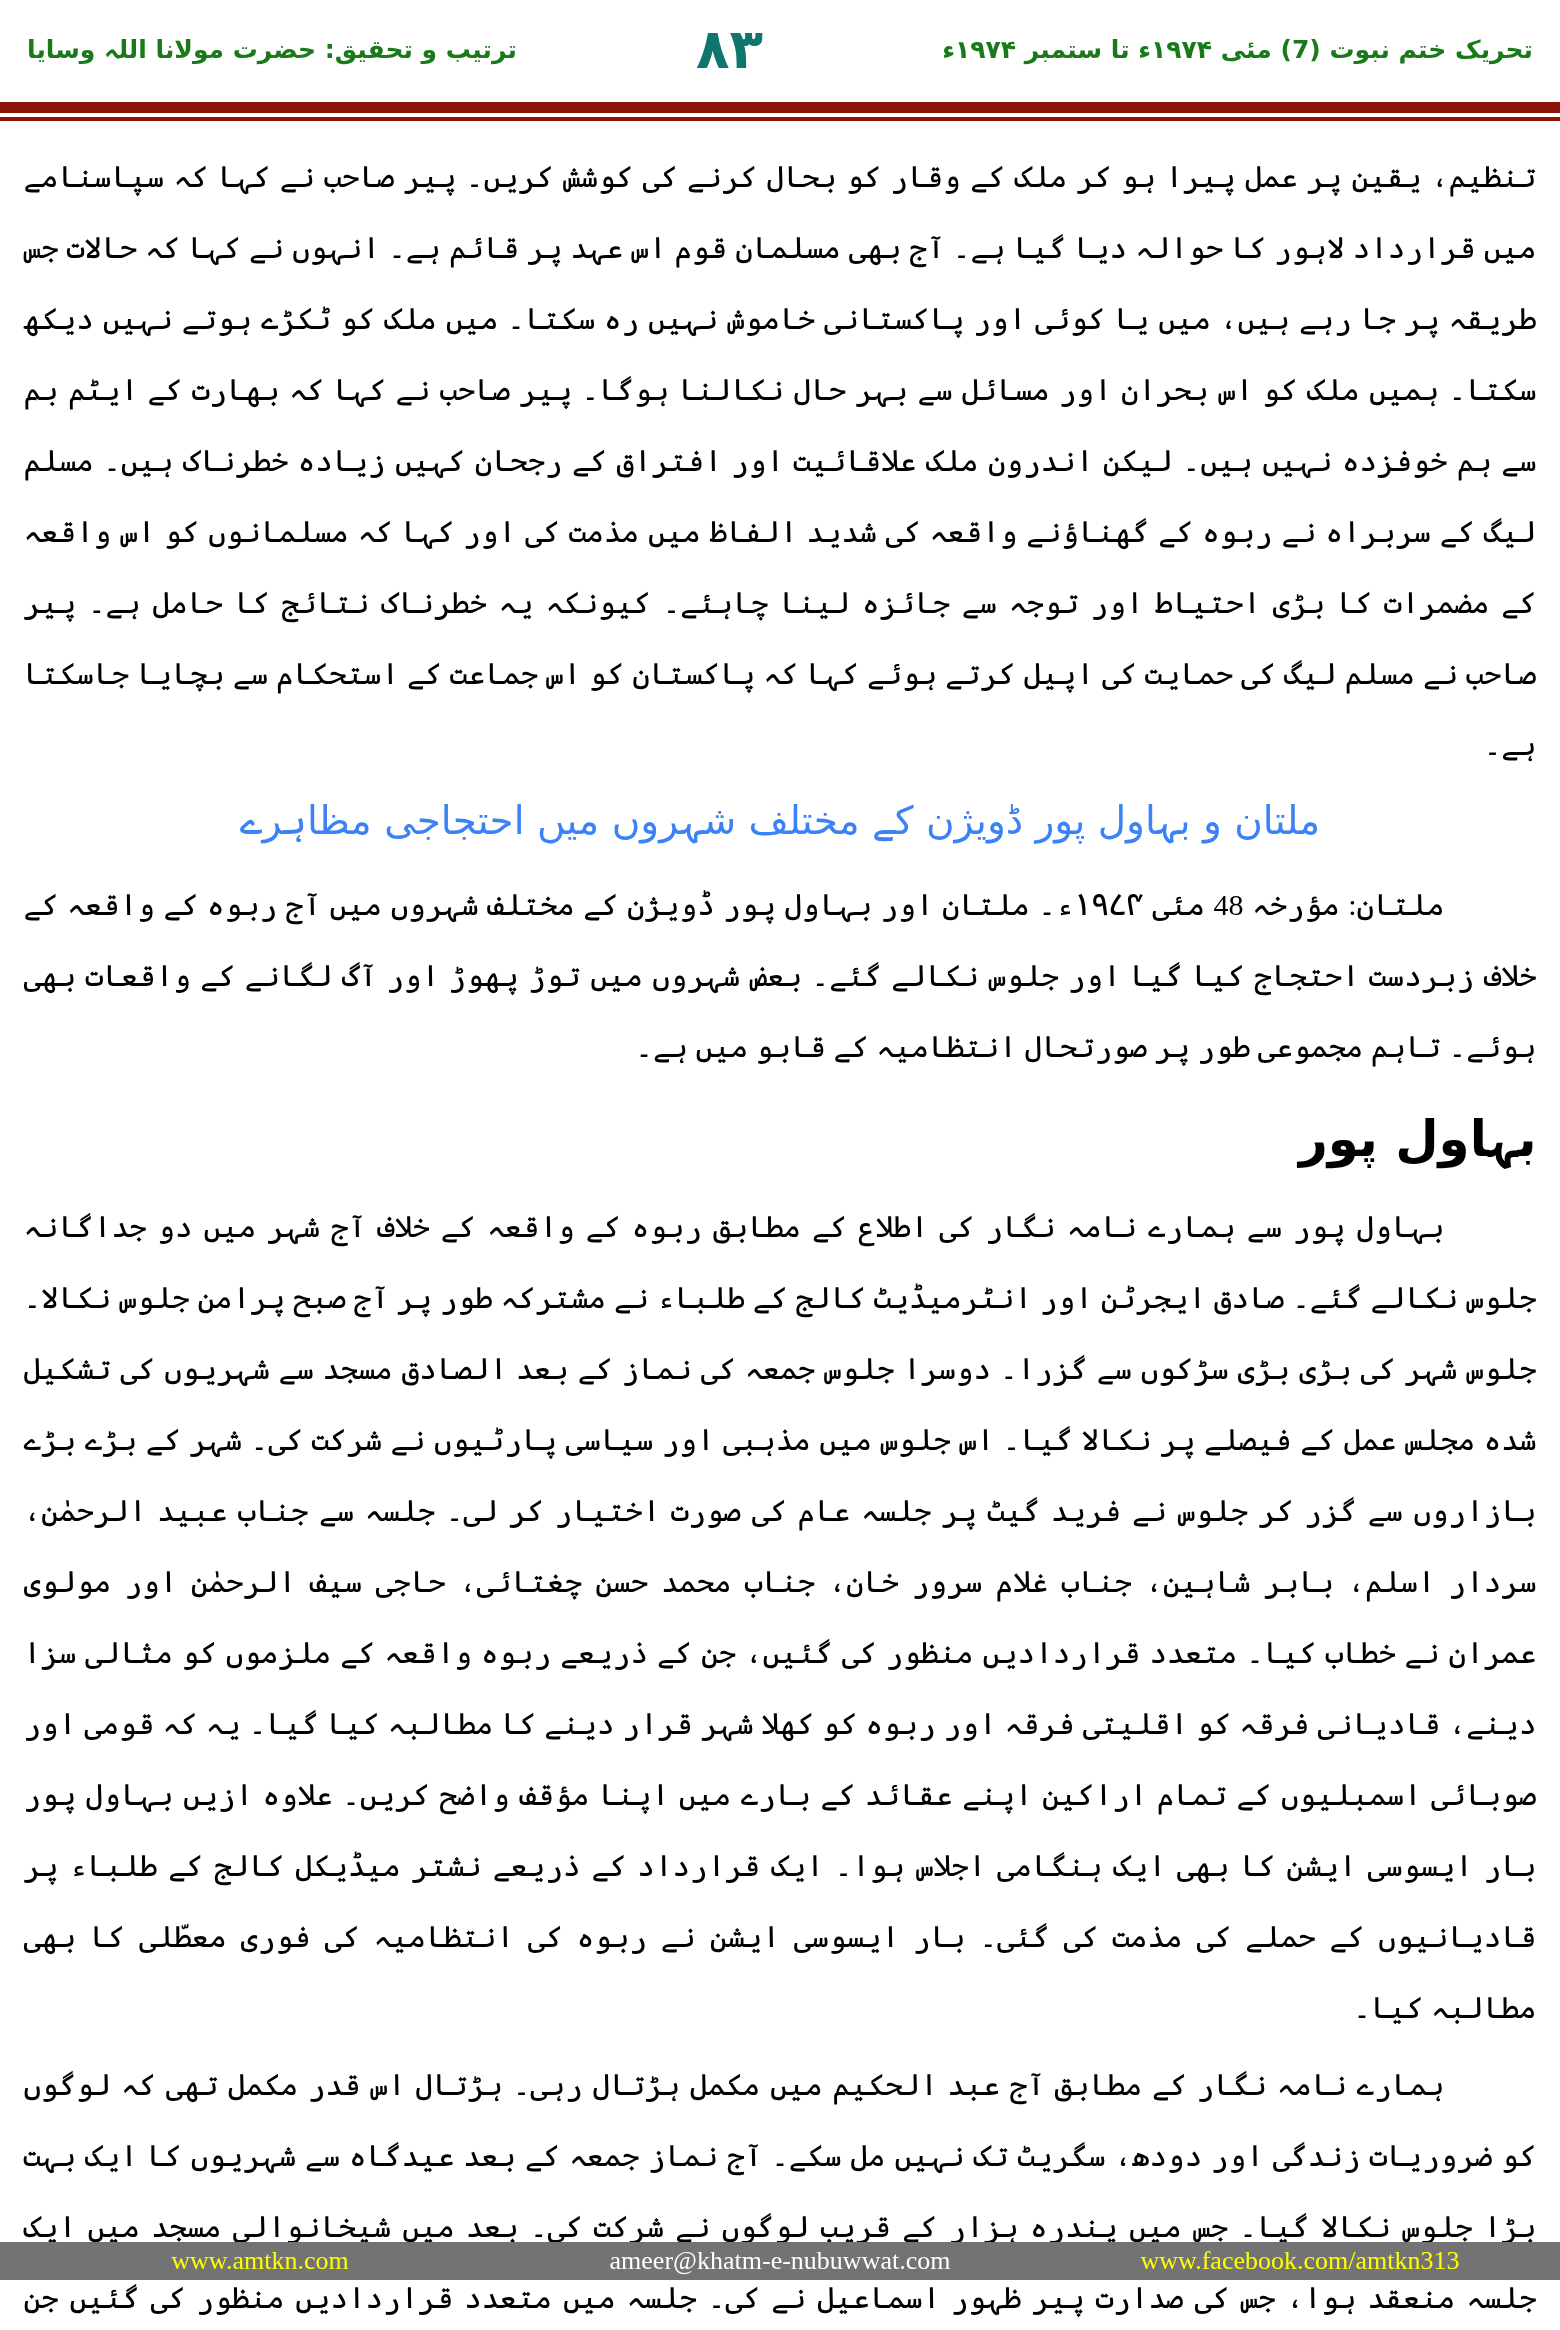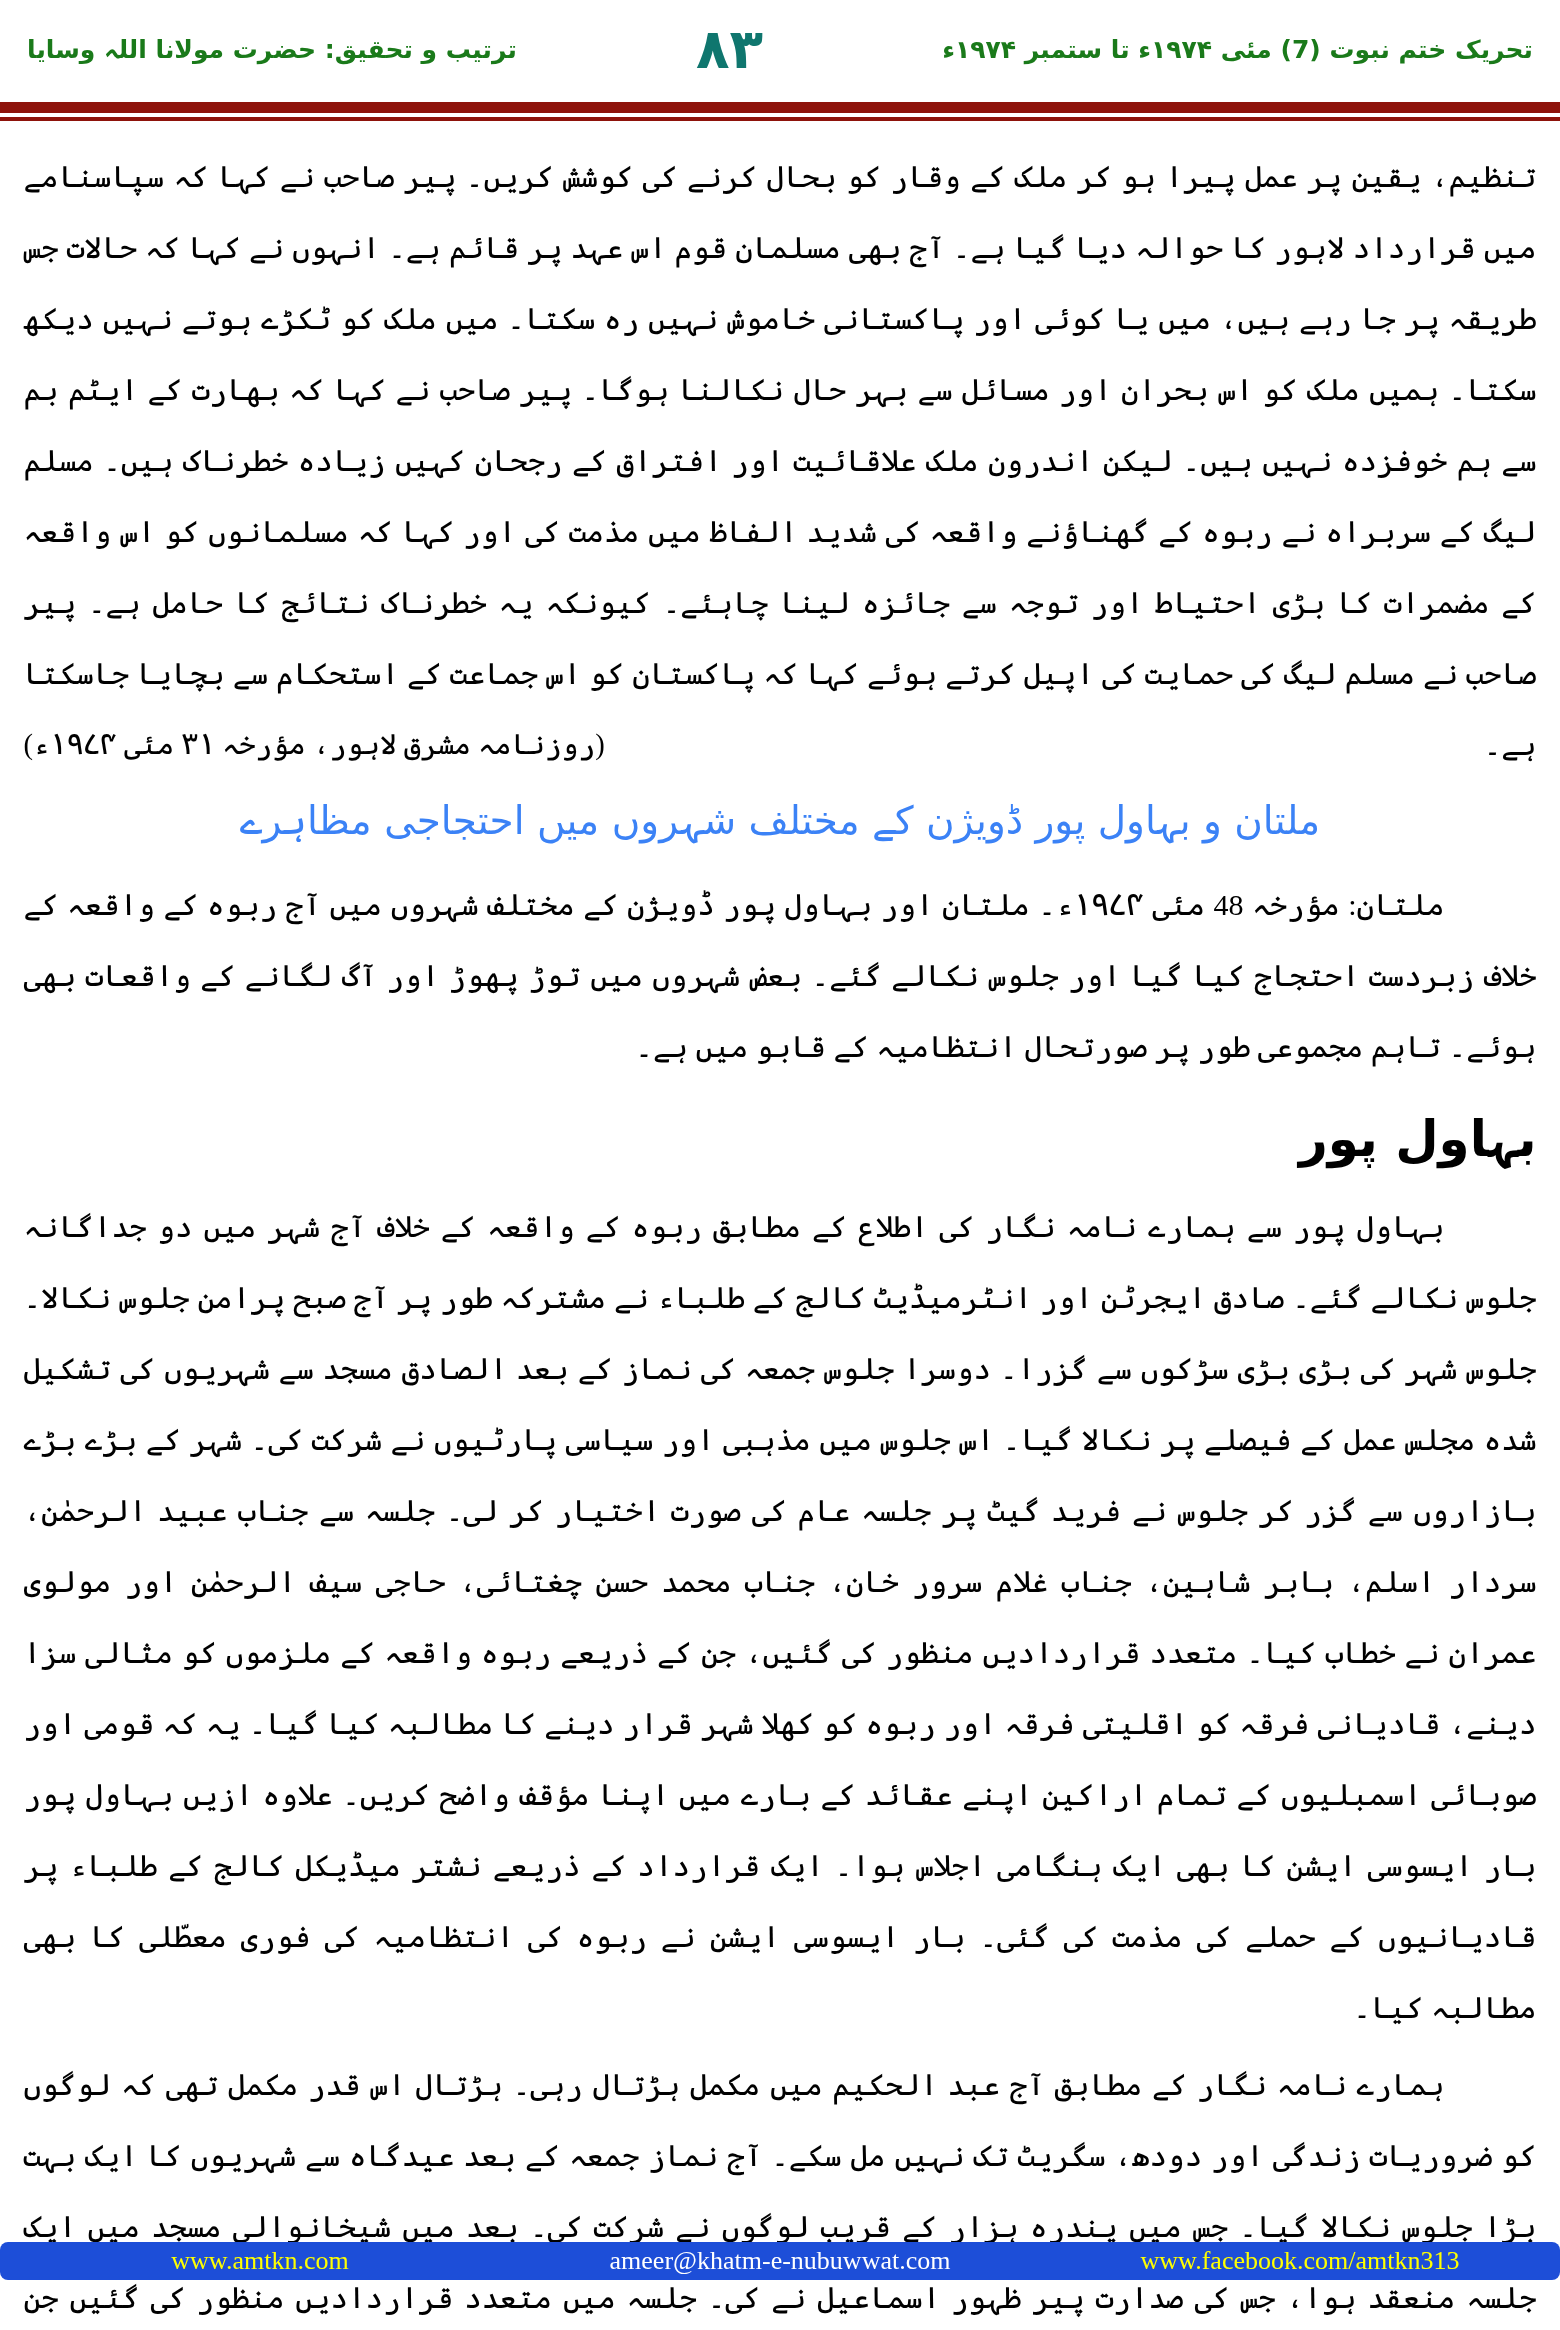--- a/index.html
+++ b/index.html
@@ -44,22 +44,22 @@
     margin:10px 0 17px 0;
   }
   .h-right {
     text-align:right; font-weight:bold; color:#000;
     font-size:50px; line-height:1.5;
     margin:20px 0 13.4px 0;
   }
   
   .footer {
     position:absolute; left:0; right:0; bottom:50px; height:38px;
-    background:#1d4ed8;
-    display:flex; align-items:center;border-radius:8px;
+    background:#737373;
+    display:flex; align-items:center;
   }
   .footer .f-item {
     flex:1; text-align:center;
     font-family:"Liberation Serif", serif;
     font-size:26px; line-height:1;
   }
   .f-yellow { color:#ffff00; }
   .f-white  { color:#ffffff; }
 </style>
 </head>
@@ -76,21 +76,20 @@
   <div class="rules">
     <div class="rule-thick"></div>
     <div class="rule-gap"></div>
     <div class="rule-thin"></div>
   </div>
 
   <div class="bodytext">
 
     <p>
       <span>تنظیم، یقین پر عمل پیرا ہو کر ملک کے وقار کو بحال کرنے کی کوشش کریں۔ پیر صاحب نے کہا کہ سپاسنامے میں قرارداد لاہور کا حوالہ دیا گیا ہے۔ آج بھی مسلمان قوم اس عہد پر قائم ہے۔ انہوں نے کہا کہ حالات جس طریقہ پر جا رہے ہیں، میں یا کوئی اور پاکستانی خاموش نہیں رہ سکتا۔ میں ملک کو ٹکڑے ہوتے نہیں دیکھ سکتا۔ ہمیں ملک کو اس بحران اور مسائل سے بہر حال نکالنا ہوگا۔ پیر صاحب نے کہا کہ بھارت کے ایٹم بم سے ہم خوفزدہ نہیں ہیں۔ لیکن اندرون ملک علاقائیت اور افتراق کے رجحان کہیں زیادہ خطرناک ہیں۔ مسلم لیگ کے سربراہ نے ربوہ کے گھناؤنے واقعہ کی شدید الفاظ میں مذمت کی اور کہا کہ مسلمانوں کو اس واقعہ کے مضمرات کا بڑی احتیاط اور توجہ سے جائزہ لینا چاہئے۔ کیونکہ یہ خطرناک نتائج کا حامل ہے۔ پیر صاحب نے مسلم لیگ کی حمایت کی اپیل کرتے ہوئے کہا کہ پاکستان کو اس جماعت کے استحکام سے بچایا جاسکتا ہے۔</span>
-      <span class="cite">(روزنامہ مشرق لاہور، مؤرخہ ۳۱ مئی ۱۹۷۴ء)</span>
     </p>
 
     <div class="h-center">ملتان و بہاول پور ڈویژن کے مختلف شہروں میں احتجاجی مظاہرے</div>
 
     <p class="indent">ملتان: مؤرخہ 48 مئی ۱۹۷۴ء۔ ملتان اور بہاول پور ڈویژن کے مختلف شہروں میں آج ربوہ کے واقعہ کے خلاف زبردست احتجاج کیا گیا اور جلوس نکالے گئے۔ بعض شہروں میں توڑ پھوڑ اور آگ لگانے کے واقعات بھی ہوئے۔ تاہم مجموعی طور پر صورتحال انتظامیہ کے قابو میں ہے۔</p>
 
     <div class="h-right">بہاول پور</div>
 
     <p class="indent">بہاول پور سے ہمارے نامہ نگار کی اطلاع کے مطابق ربوہ کے واقعہ کے خلاف آج شہر میں دو جداگانہ جلوس نکالے گئے۔ صادق ایجرٹن اور انٹرمیڈیٹ کالج کے طلباء نے مشترکہ طور پر آج صبح پرامن جلوس نکالا۔ جلوس شہر کی بڑی بڑی سڑکوں سے گزرا۔ دوسرا جلوس جمعہ کی نماز کے بعد الصادق مسجد سے شہریوں کی تشکیل شدہ مجلس عمل کے فیصلے پر نکالا گیا۔ اس جلوس میں مذہبی اور سیاسی پارٹیوں نے شرکت کی۔ شہر کے بڑے بڑے بازاروں سے گزر کر جلوس نے فرید گیٹ پر جلسہ عام کی صورت اختیار کر لی۔ جلسہ سے جناب عبید الرحمٰن، سردار اسلم، بابر شاہین، جناب غلام سرور خان، جناب محمد حسن چغتائی، حاجی سیف الرحمٰن اور مولوی عمران نے خطاب کیا۔ متعدد قراردادیں منظور کی گئیں، جن کے ذریعے ربوہ واقعہ کے ملزموں کو مثالی سزا دینے، قادیانی فرقہ کو اقلیتی فرقہ اور ربوہ کو کھلا شہر قرار دینے کا مطالبہ کیا گیا۔ یہ کہ قومی اور صوبائی اسمبلیوں کے تمام اراکین اپنے عقائد کے بارے میں اپنا مؤقف واضح کریں۔ علاوہ ازیں بہاول پور بار ایسوسی ایشن کا بھی ایک ہنگامی اجلاس ہوا۔ ایک قرارداد کے ذریعے نشتر میڈیکل کالج کے طلباء پر قادیانیوں کے حملے کی مذمت کی گئی۔ بار ایسوسی ایشن نے ربوہ کی انتظامیہ کی فوری معطّلی کا بھی مطالبہ کیا۔</p>
 

